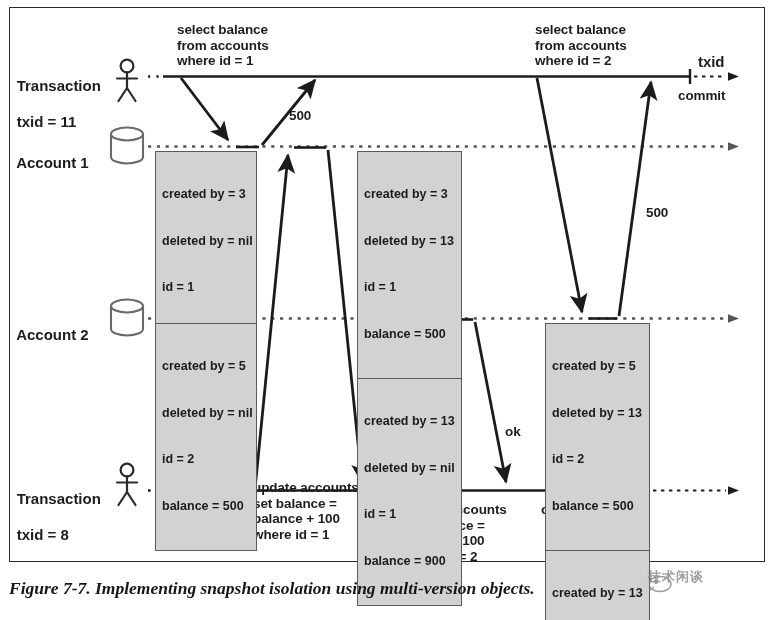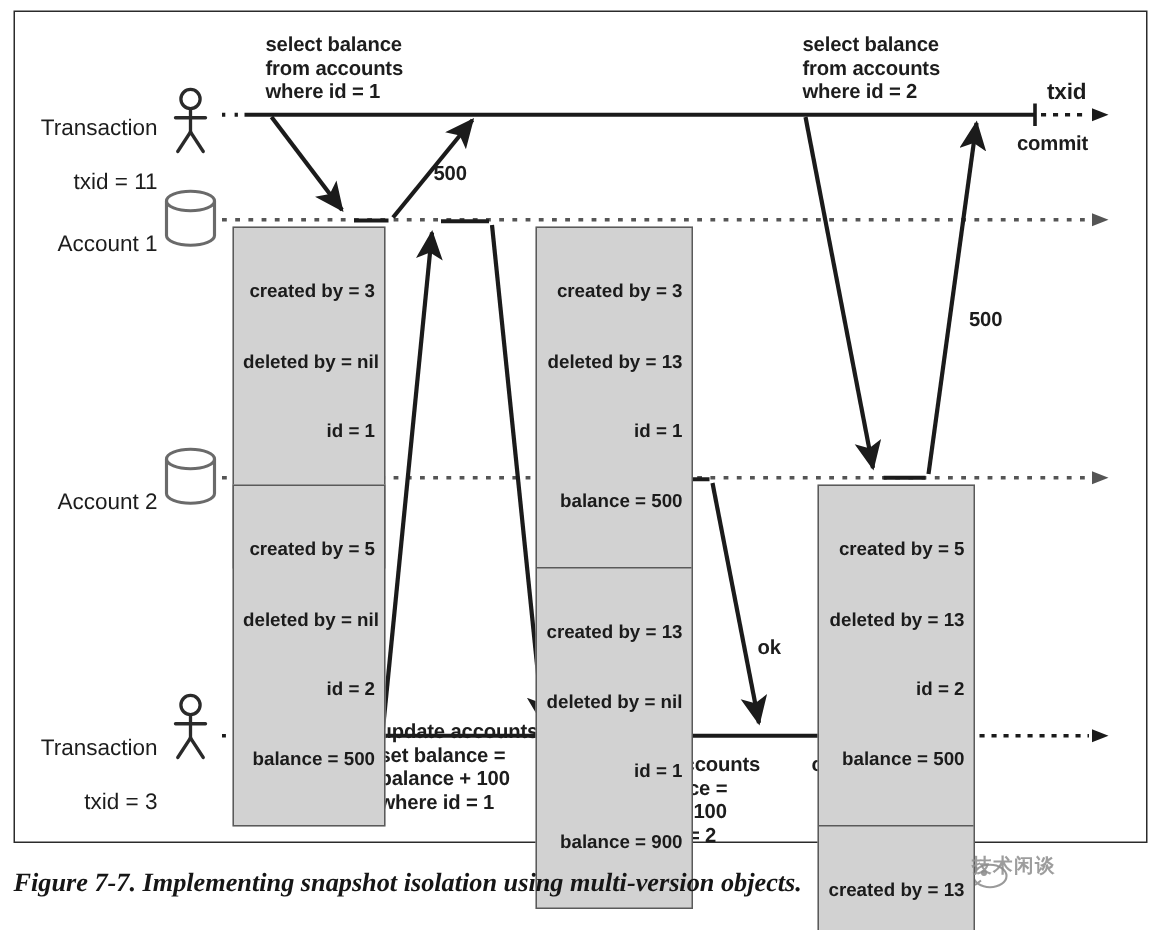--- a/index.html
+++ b/index.html
@@ -4,26 +4,26 @@
 <style>
   html,body{margin:0;padding:0;background:#ffffff;}
   body{width:775px;height:620px;position:relative;overflow:hidden;
        font-family:"Liberation Sans","DejaVu Sans",sans-serif;color:#1a1a1a;}
   #figure{position:absolute;left:0;top:0;width:775px;height:620px;}
   .frame{position:absolute;left:9px;top:7px;width:756px;height:555px;
          border:1.5px solid #2b2b2b;box-sizing:border-box;background:#fff;}
   svg.layer{position:absolute;left:0;top:0;width:775px;height:620px;pointer-events:none;}
   .lbl{position:absolute;font-size:13.5px;font-weight:700;line-height:15.5px;
        color:#1d1d1d;white-space:pre;letter-spacing:-0.1px;}
-  .rowlabel{position:absolute;font-size:15px;font-weight:400;color:#1d1d1d;
-            text-align:right;line-height:18px;white-space:pre;}
+  .rowlabel{position:absolute;font-size:15px;font-weight:700;color:#1d1d1d;
+            line-height:18px;white-space:pre;}
   .vbox{position:absolute;background:#d2d2d2;border:1.5px solid #5a5a5a;
         box-sizing:border-box;padding:0;}
   .vbox .seg{padding:4px 6px 5px 6px;font-size:12.5px;font-weight:700;
-             line-height:15.5px;color:#1b1b1b;white-space:pre;text-align:right;}
+             line-height:15.5px;color:#1b1b1b;white-space:pre;}
   .vbox .seg + .seg{border-top:1.5px solid #5a5a5a;}
   .caption{position:absolute;left:9px;top:578px;width:756px;
            font-family:"Liberation Serif","DejaVu Serif",serif;
            font-style:italic;font-weight:700;font-size:17.5px;color:#161616;
            white-space:pre;}
   .wm{position:absolute;left:648px;top:568px;display:flex;align-items:flex-end;
       gap:3px;color:#8d8d8d;opacity:.85;}
   .wm .wmtxt{font-size:13px;font-weight:700;letter-spacing:1px;
              font-family:"DejaVu Sans",sans-serif;}
 </style>
@@ -135,21 +135,21 @@
   <div class="rowlabel" style="left:0;top:136px;width:105px;">
     <span>Account 1</span>
   </div>
 
   <div class="rowlabel" style="left:0;top:308px;width:105px;">
     <span>Account 2</span>
   </div>
 
   <div class="rowlabel" style="left:0;top:472px;width:105px;">
     <span>Transaction</span><br>
-    <span>txid = 3</span>
+    <span>txid = 8</span>
   </div>
 
   <div class="lbl" style="left:177px;top:22px;">select balance
 from accounts
 where id = 1</div>
 
   <div class="lbl" style="left:535px;top:22px;">select balance
 from accounts
 where id = 2</div>
 

